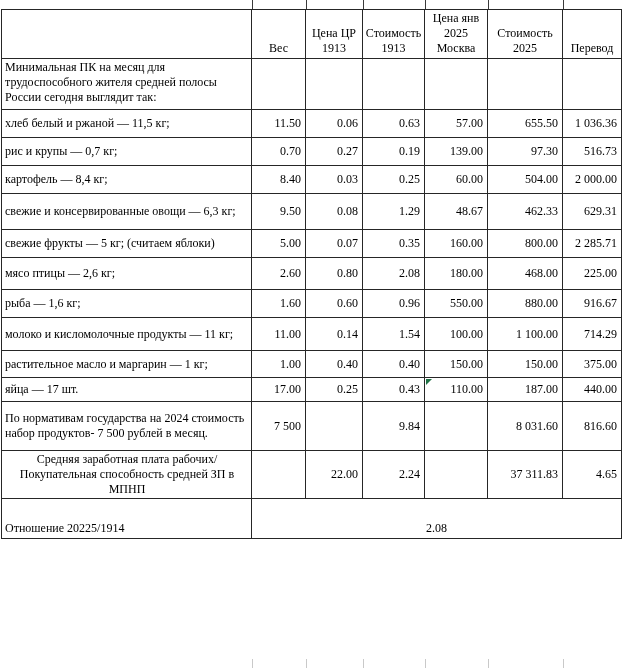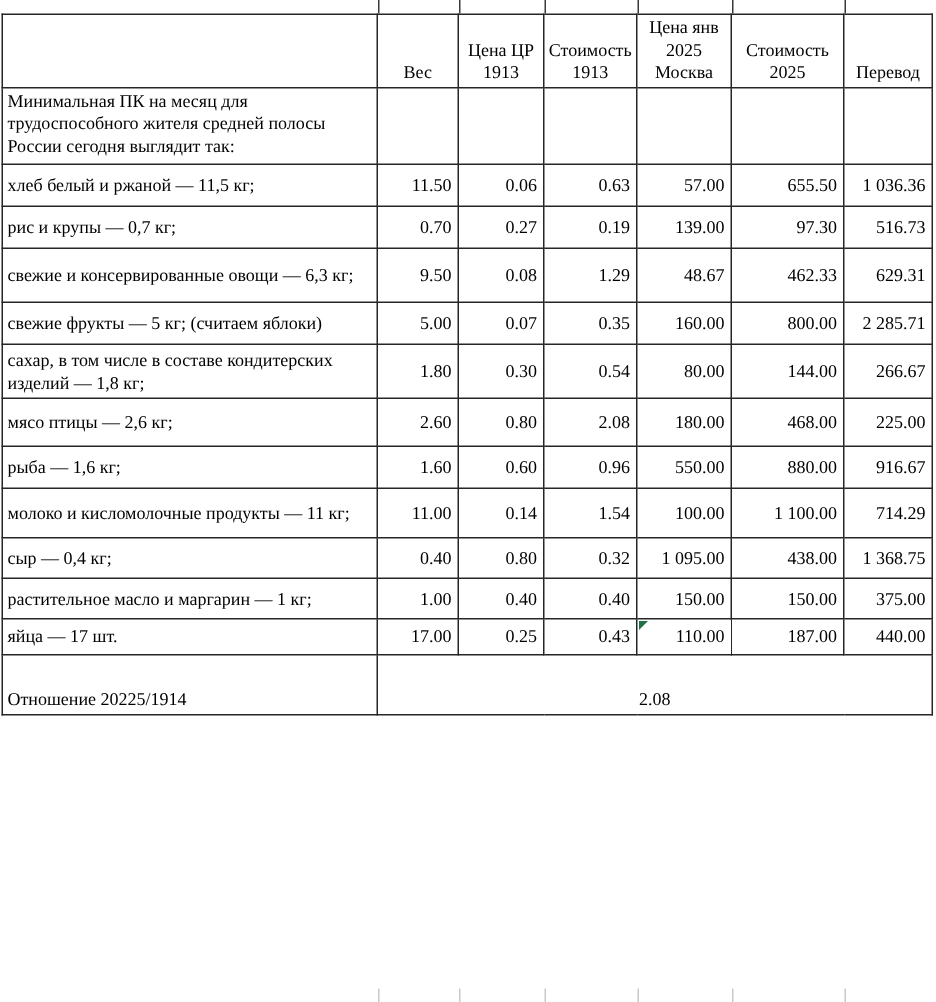--- a/index.html
+++ b/index.html
@@ -122,47 +122,47 @@
         </tr>
         <tr style="height: 28px;">
           <td class="c-label">рис и крупы — 0,7 кг;</td>
           <td class="c-num">0.70</td>
           <td class="c-num">0.27</td>
           <td class="c-num">0.19</td>
           <td class="c-num">139.00</td>
           <td class="c-num">97.30</td>
           <td class="c-num">516.73</td>
         </tr>
+        <tr style="height: 28px;">
+          <td class="c-label">картофель — 8,4 кг;</td>
+          <td class="c-num">8.40</td>
+          <td class="c-num">0.03</td>
+          <td class="c-num">0.25</td>
+          <td class="c-num">60.00</td>
+          <td class="c-num">504.00</td>
+          <td class="c-num">2 000.00</td>
+        </tr>
         <tr style="height: 36px;">
           <td class="c-label">свежие и консервированные овощи — 6,3 кг;</td>
           <td class="c-num">9.50</td>
           <td class="c-num">0.08</td>
           <td class="c-num">1.29</td>
           <td class="c-num">48.67</td>
           <td class="c-num">462.33</td>
           <td class="c-num">629.31</td>
         </tr>
         <tr style="height: 28px;">
           <td class="c-label">свежие фрукты — 5 кг; (считаем яблоки)</td>
           <td class="c-num">5.00</td>
           <td class="c-num">0.07</td>
           <td class="c-num">0.35</td>
           <td class="c-num">160.00</td>
           <td class="c-num">800.00</td>
           <td class="c-num">2 285.71</td>
         </tr>
-        <tr style="height: 36px;">
-          <td class="c-label">сахар, в том числе в составе кондитерских изделий — 1,8 кг;</td>
-          <td class="c-num">1.80</td>
-          <td class="c-num">0.30</td>
-          <td class="c-num">0.54</td>
-          <td class="c-num">80.00</td>
-          <td class="c-num">144.00</td>
-          <td class="c-num">266.67</td>
-        </tr>
         <tr style="height: 32px;">
           <td class="c-label">мясо птицы — 2,6 кг;</td>
           <td class="c-num">2.60</td>
           <td class="c-num">0.80</td>
           <td class="c-num">2.08</td>
           <td class="c-num">180.00</td>
           <td class="c-num">468.00</td>
           <td class="c-num">225.00</td>
         </tr>
         <tr style="height: 28px;">
@@ -177,45 +177,54 @@
         <tr style="height: 33px;">
           <td class="c-label">молоко и кисломолочные продукты — 11 кг;</td>
           <td class="c-num">11.00</td>
           <td class="c-num">0.14</td>
           <td class="c-num">1.54</td>
           <td class="c-num">100.00</td>
           <td class="c-num">1 100.00</td>
           <td class="c-num">714.29</td>
         </tr>
         <tr style="height: 27px;">
-          <td class="c-label">сыр — 0,4 кг;</td>
-          <td class="c-num">0.40</td>
-          <td class="c-num">0.80</td>
-          <td class="c-num">0.32</td>
-          <td class="c-num">1 095.00</td>
-          <td class="c-num">438.00</td>
-          <td class="c-num">1 368.75</td>
-        </tr>
-        <tr style="height: 27px;">
           <td class="c-label">растительное масло и маргарин — 1 кг;</td>
           <td class="c-num">1.00</td>
           <td class="c-num">0.40</td>
           <td class="c-num">0.40</td>
           <td class="c-num">150.00</td>
           <td class="c-num">150.00</td>
           <td class="c-num">375.00</td>
         </tr>
         <tr style="height: 24px;">
           <td class="c-label">яйца — 17 шт.</td>
           <td class="c-num">17.00</td>
           <td class="c-num">0.25</td>
           <td class="c-num">0.43</td>
           <td class="c-num rel">110.00<span class="corner-marker"></span></td>
           <td class="c-num">187.00</td>
           <td class="c-num">440.00</td>
+        </tr>
+        <tr style="height: 49px;">
+          <td class="c-label">По нормативам государства на 2024 стоимость набор продуктов- 7&nbsp;500 рублей в&nbsp;месяц.</td>
+          <td class="c-num">7 500</td>
+          <td class="c-num"></td>
+          <td class="c-num">9.84</td>
+          <td class="c-num"></td>
+          <td class="c-num">8 031.60</td>
+          <td class="c-num">816.60</td>
+        </tr>
+        <tr style="height: 45px;">
+          <td class="c-label center">Средняя заработная плата рабочих/Покупательная способность средней ЗП в МПНП</td>
+          <td class="c-num"></td>
+          <td class="c-num">22.00</td>
+          <td class="c-num">2.24</td>
+          <td class="c-num"></td>
+          <td class="c-num">37 311.83</td>
+          <td class="c-num">4.65</td>
         </tr>
         <tr class="r-ratio" id="ratio-row">
         <td class="c-label">Отношение 20225/1914</td>
         <td class="c-merged" colspan="6">2.08</td>
       </tr>
     </tbody>
   </table>
 
   <div id="stubs">
       <div class="stub" style="left: 252px;"></div>

